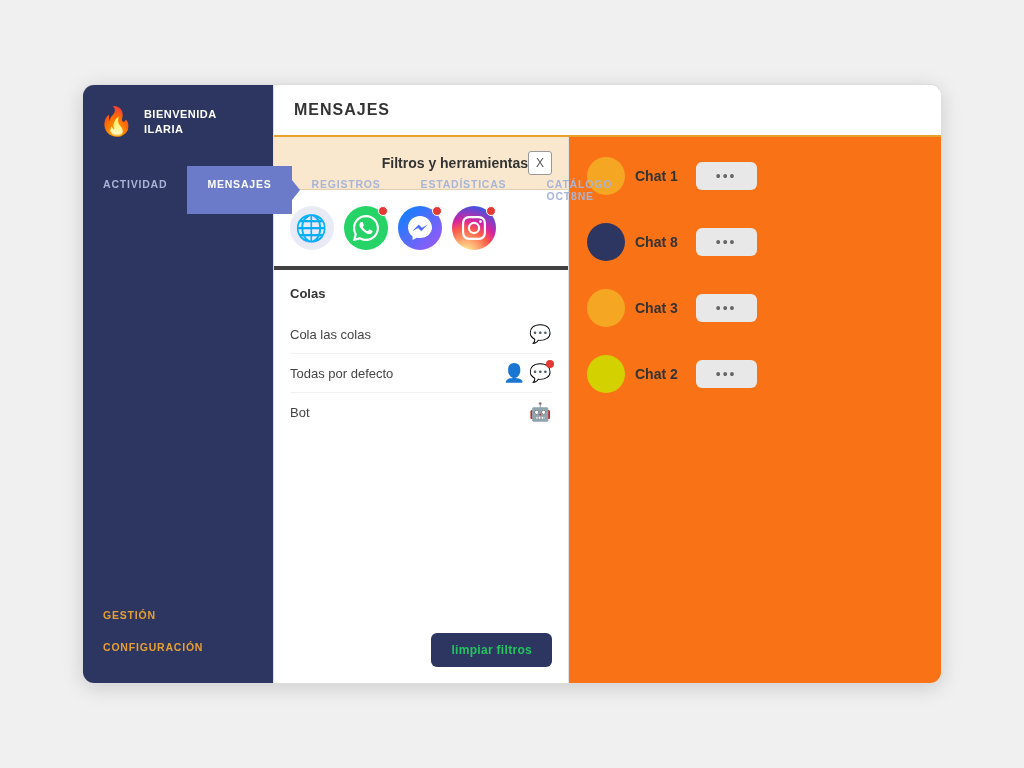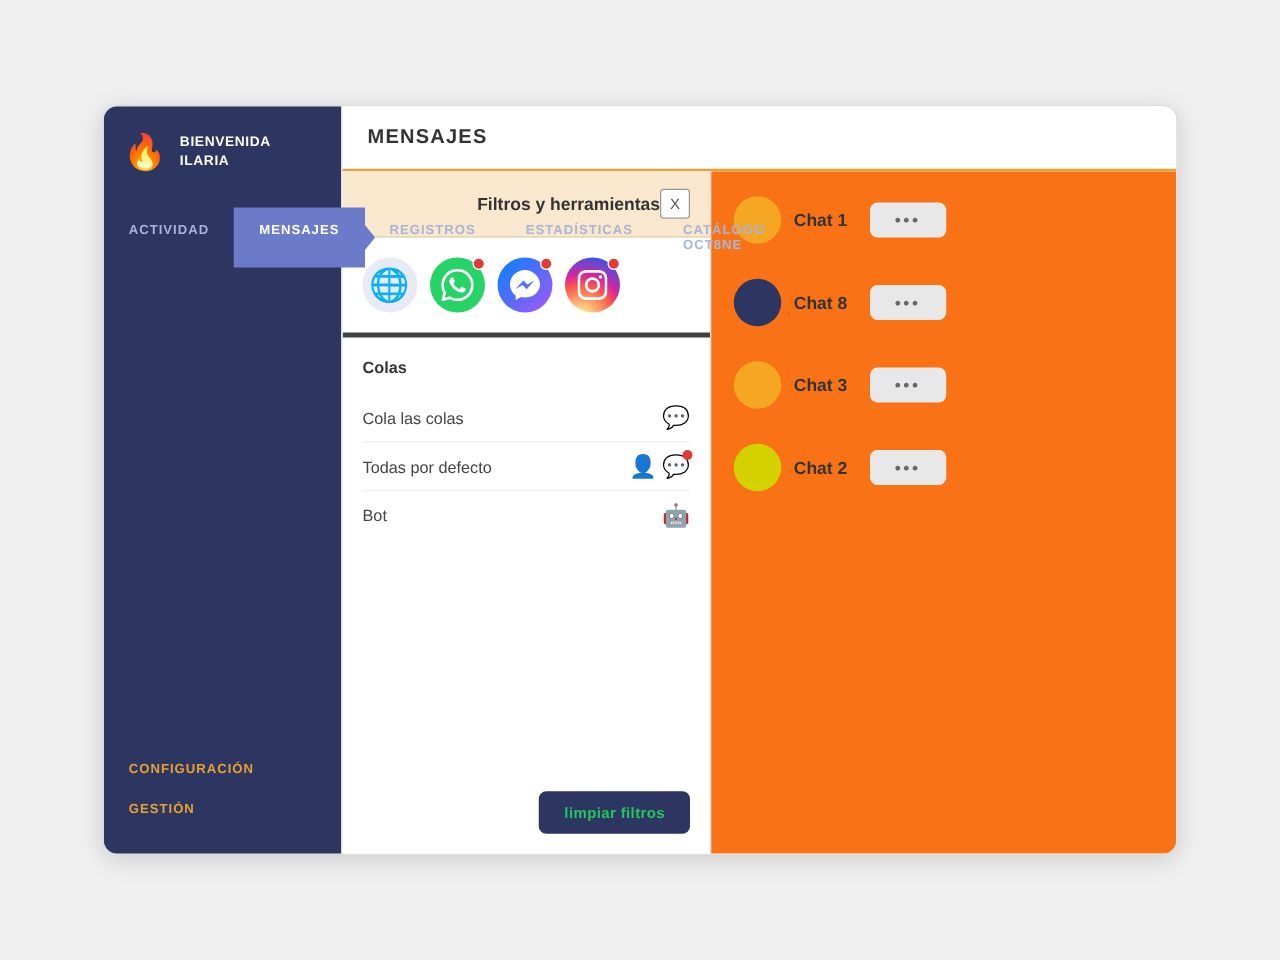--- a/index.html
+++ b/index.html
@@ -363,22 +363,22 @@
 
     <div class="sidebar-nav-item">ACTIVIDAD</div>
         <div class="sidebar-nav-item active">MENSAJES</div>
         <div class="sidebar-nav-item">REGISTROS</div>
         <div class="sidebar-nav-item">ESTADÍSTICAS</div>
         <div class="sidebar-nav-item">CATÁLOGO OCT8NE</div>
       </nav>
 
     <div class="sidebar-footer">
 
-    <div class="sidebar-footer-item">CONFIGURACIÓN</div>
-        <div class="sidebar-footer-item">GESTIÓN</div>
+    <div class="sidebar-footer-item">GESTIÓN</div>
+        <div class="sidebar-footer-item">CONFIGURACIÓN</div>
       </div>
   </div>
 
   <div class="main-content">
 
     <div class="main-header">
       <div class="main-header-title">MENSAJES</div>
     </div>
 
     <div class="main-body">

